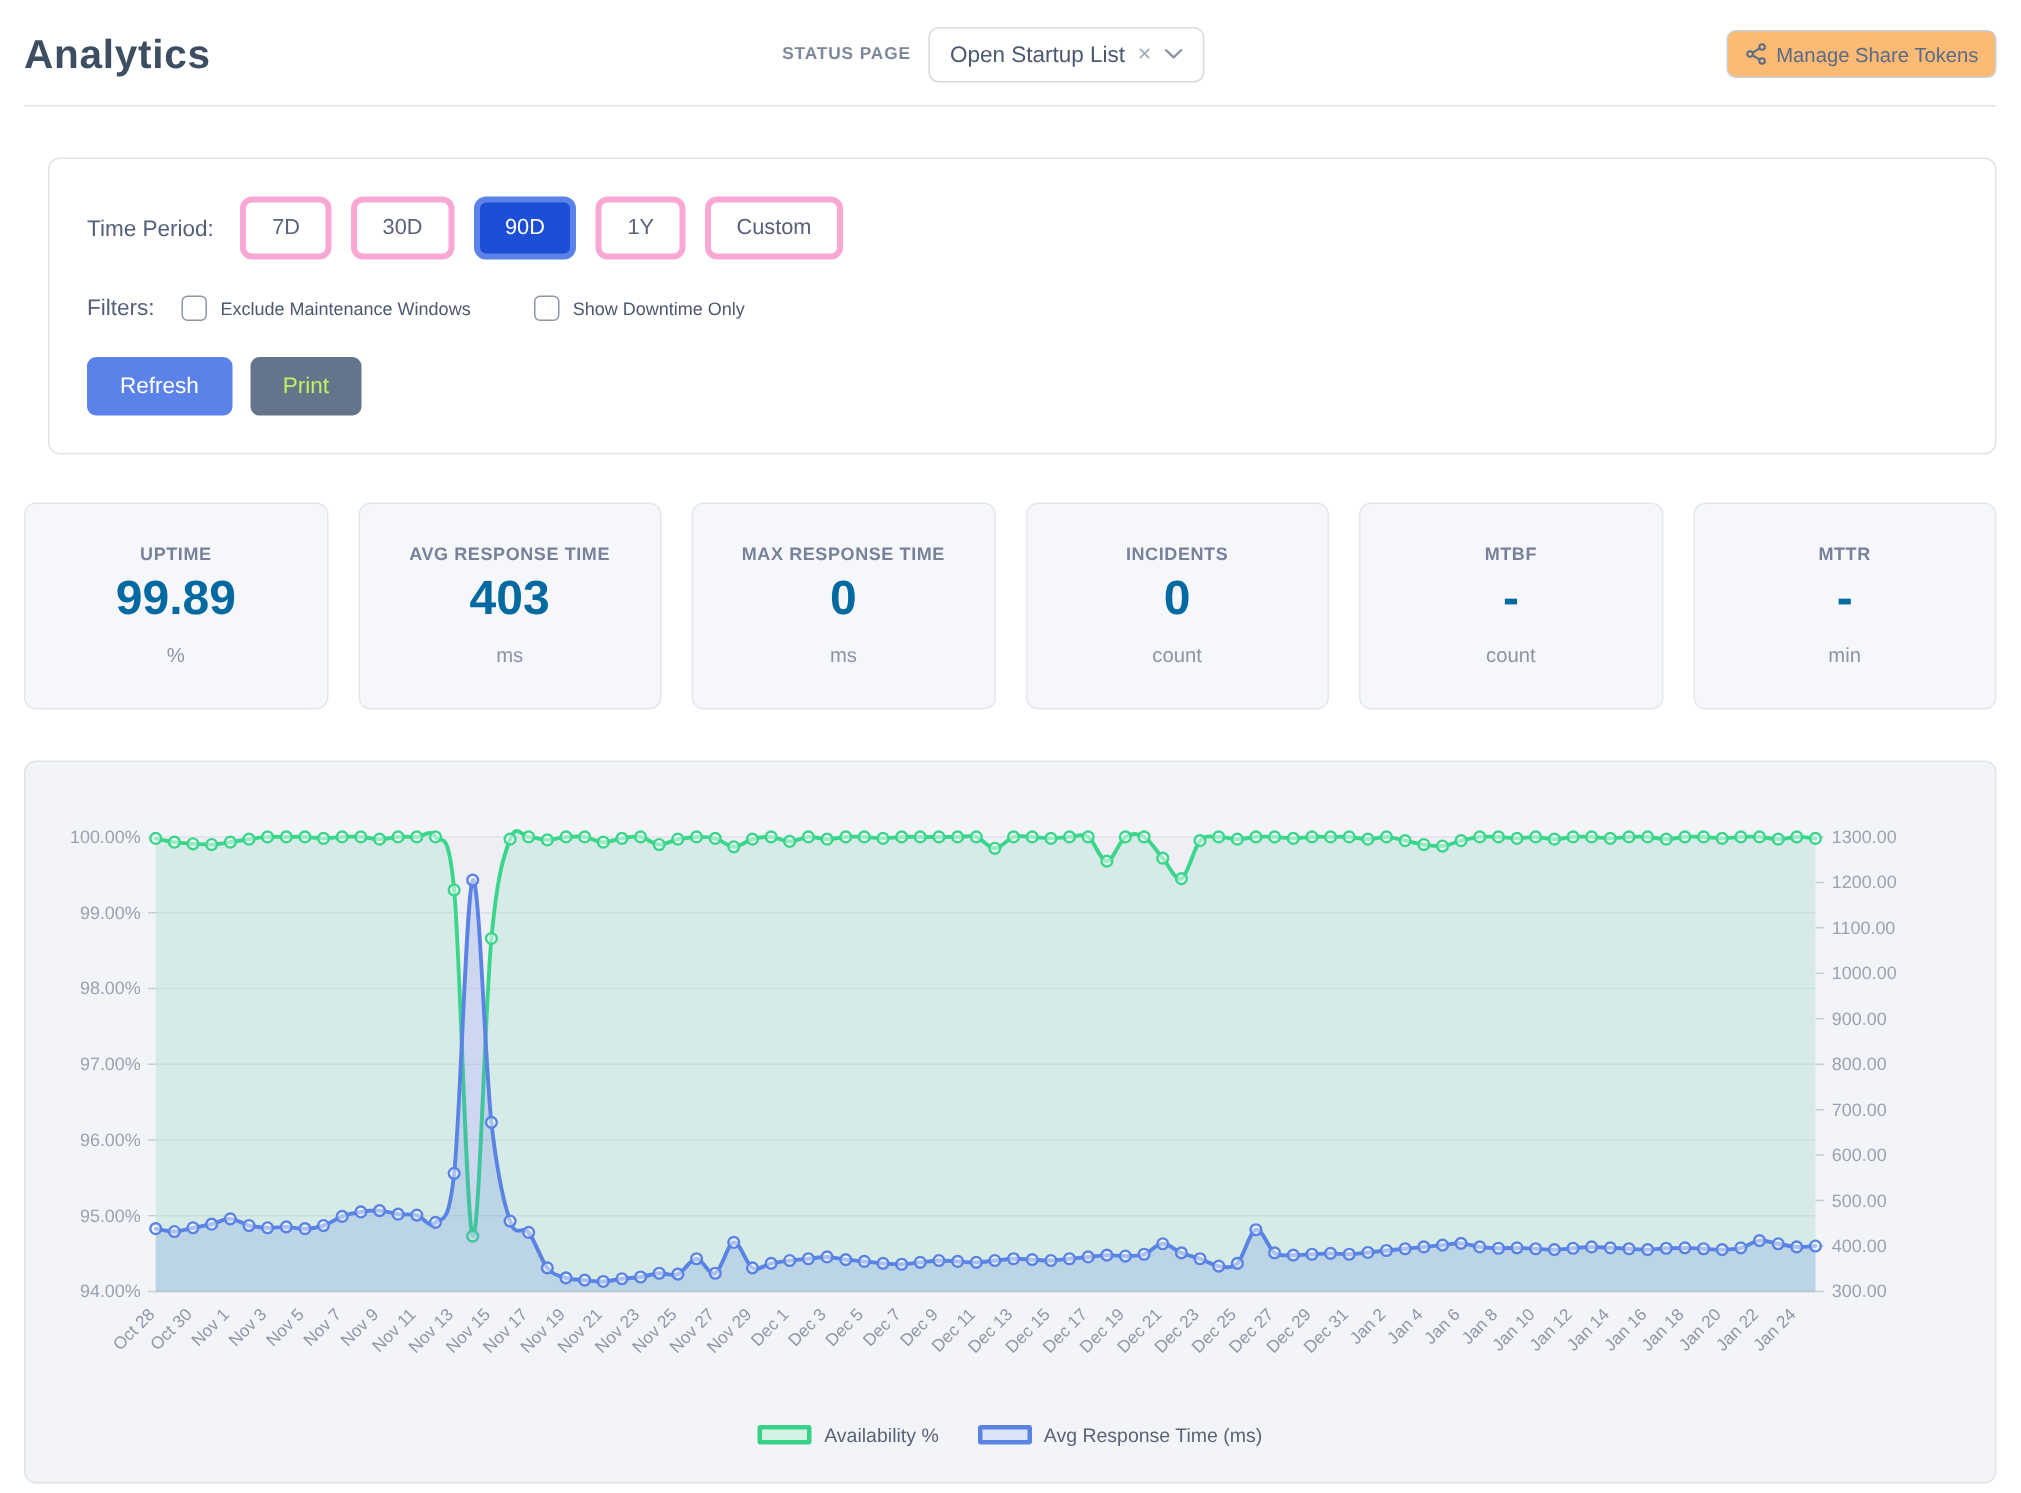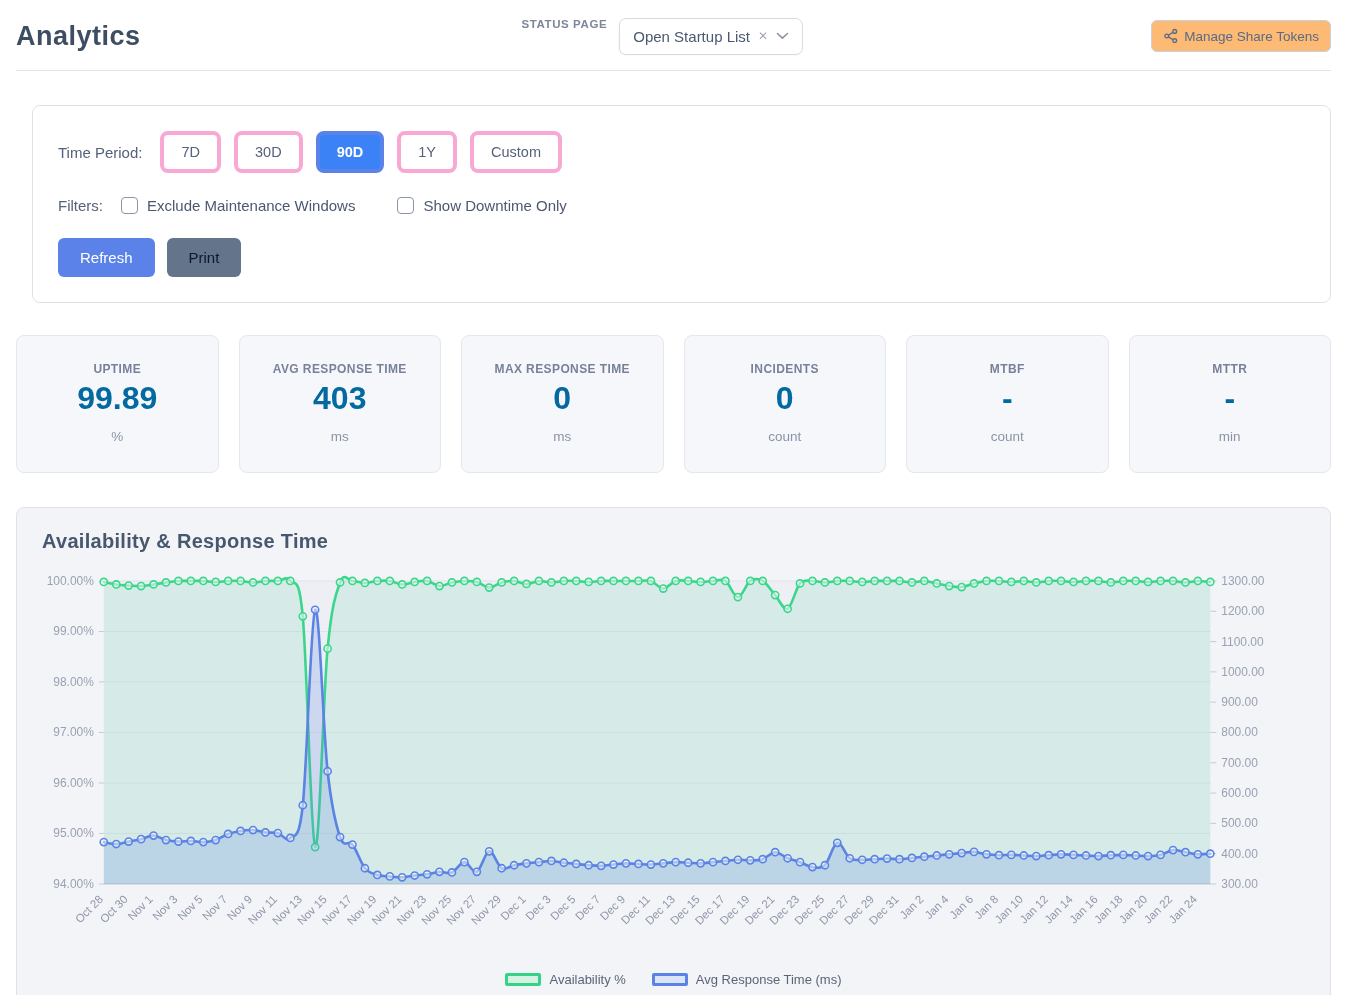--- a/index.html
+++ b/index.html
@@ -2,46 +2,46 @@
 <html><head>
 <meta charset="utf-8">
 <style>
   * { box-sizing: border-box; margin: 0; padding: 0; }
   html,body { background:#ffffff; font-family:"Liberation Sans", sans-serif; color:#42526b; }
   body { width:1347px; min-height:995px; padding:12px 16px 20px; }
 
   
   .header { position:relative; display:flex; align-items:center; height:48px; }
   .app-title { font-size:27px; font-weight:700; color:#3d4e63; letter-spacing:0.5px; }
-  .status-group { position:absolute; left:50%; transform:translateX(-54%); display:flex; align-items:flex-start; gap:12px; }
+  .status-group { position:absolute; left:50%; transform:translateX(-54%); display:flex; align-items:center; gap:12px; }
   .status-label { font-size:11.5px; font-weight:700; color:#7c8799; letter-spacing:0.6px; }
   .status-select { display:flex; align-items:center; gap:8px; border:1px solid #d6dae0; border-radius:7px;
                    padding:9px 13px; background:#fff; cursor:pointer; box-shadow:0 1px 1px rgba(0,0,0,0.02); }
   .status-select .value { font-size:15px; color:#4a5870; }
   .status-select .clear { font-size:12px; color:#a3abb8; line-height:1; }
   .tokens-btn { margin-left:auto; display:flex; align-items:center; gap:5px; border:1px solid #c8d0da; border-radius:6px;
                 background:#fdba74; padding:7px 11px; font-size:13.5px; color:#5a6b85; cursor:pointer; }
   .page-divider { border:none; border-top:1px solid #e1e4e9; margin:10px 0 0; }
 
   
   .panel { border:1px solid #dfe3e8; border-radius:8px; background:#fff; }
   .filter-panel { margin-top:34px; padding:25px;margin-left:16px; }
   .row { display:flex; align-items:center; }
   .row-label { font-size:15px; color:#55607a; margin-right:18px; }
   .period-btn { border:4px solid #f9a8d4; background:#fff; color:#57617a; font-size:14.5px;
                 border-radius:8px; padding:9px 17px; margin-right:13px; cursor:pointer; }
-  .period-btn.active { background:#3b82f6; border-color:#5b82e8; color:#fff;font-weight:bold; }
+  .period-btn.active { background:#1d4ed8; border-color:#5b82e8; color:#fff; }
   .filters-row { margin-top:24px; }
   .checkbox-item { display:flex; align-items:center; gap:9px; margin-right:42px; cursor:pointer; }
   .checkbox-box { width:17px; height:17px; border:1.6px solid #8b95a5; border-radius:4px; background:#fff; }
-  .checkbox-label { font-size:15px; color:#4c5870; }
+  .checkbox-label { font-size:12px; color:#4c5870; }
   .actions-row { margin-top:24px; gap:12px; }
   .btn { border:none; border-radius:6px; font-size:15px; padding:11px 22px; cursor:pointer; }
   .btn-primary { background:#5b82e8; color:#fff; }
-  .btn-secondary { background:#64748b; color:#0f172a; }
+  .btn-secondary { background:#64748b; color:#bef264; }
 
   
   .stats-row { display:flex; gap:20px; margin-top:32px; }
   .stat-card { flex:1; background:#f6f7fa; border:1px solid #e4e7ec; border-radius:8px;
                padding:26px 0 28px; text-align:center; }
   .stat-label { font-size:12px; font-weight:700; color:#77829a; letter-spacing:0.4px; }
   .stat-value { font-size:32px; font-weight:700; color:#0369a1; margin-top:4px; }
   .stat-unit { font-size:13.5px; color:#8a94a6; margin-top:12px; }
 
   
@@ -139,21 +139,20 @@
     <div class="stat-unit">count</div>
   </div>
   <div class="stat-card">
     <div class="stat-label">MTTR</div>
     <div class="stat-value">-</div>
     <div class="stat-unit">min</div>
   </div>
 </div>
 
 <div class="panel chart-panel">
-  <div class="chart-title">Availability &amp; Response Time</div>
   <div class="chart-wrap">
     <svg id="chart-svg" viewBox="0 0 1267 404" preserveAspectRatio="xMidYMid meet">
         <rect x="62" y="14" width="1110" height="304" fill="#edeff4"></rect>
         <line x1="62" y1="318.0" x2="1172" y2="318.0" stroke="#e0e3e9"></line>
         <line x1="57" y1="318.0" x2="62" y2="318.0" stroke="#c6ccd5"></line>
         <text x="52" y="322" text-anchor="end" class="tick">94.00%</text>
         <line x1="62" y1="267.3" x2="1172" y2="267.3" stroke="#e0e3e9"></line>
         <line x1="57" y1="267.3" x2="62" y2="267.3" stroke="#c6ccd5"></line>
         <text x="52" y="271.3" text-anchor="end" class="tick">95.00%</text>
         <line x1="62" y1="216.7" x2="1172" y2="216.7" stroke="#e0e3e9"></line>

